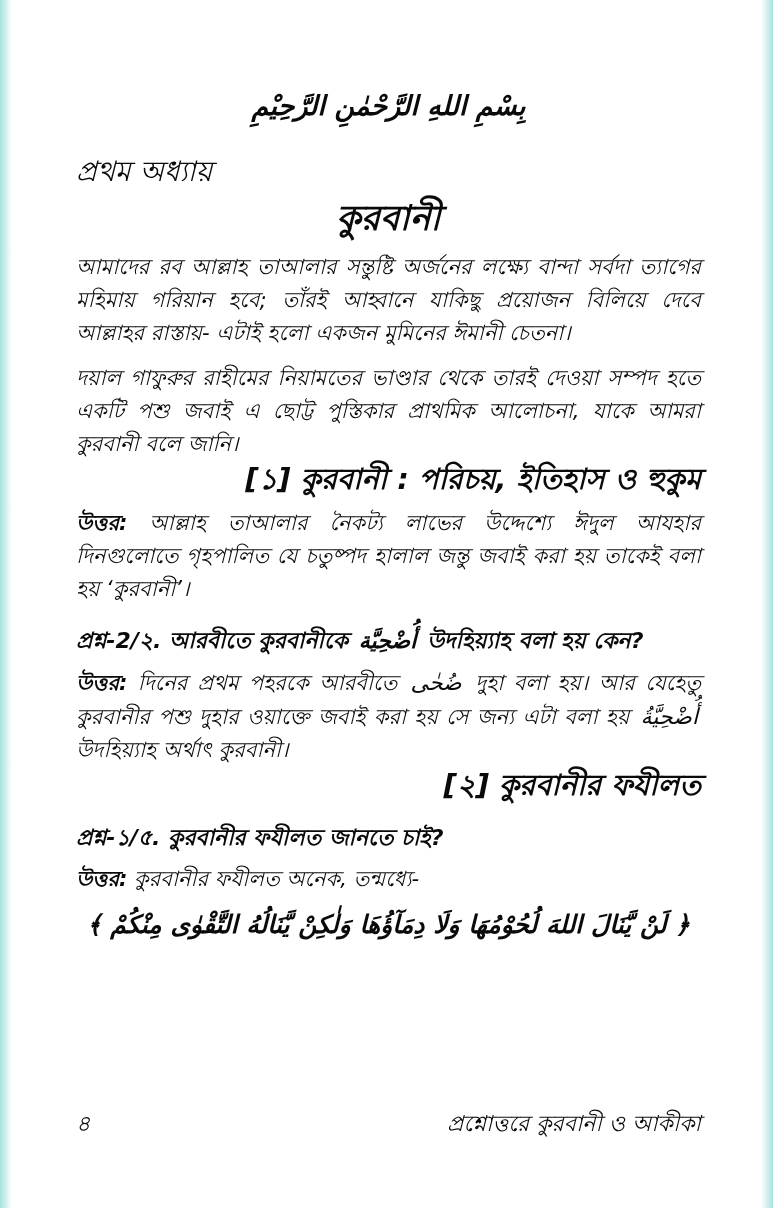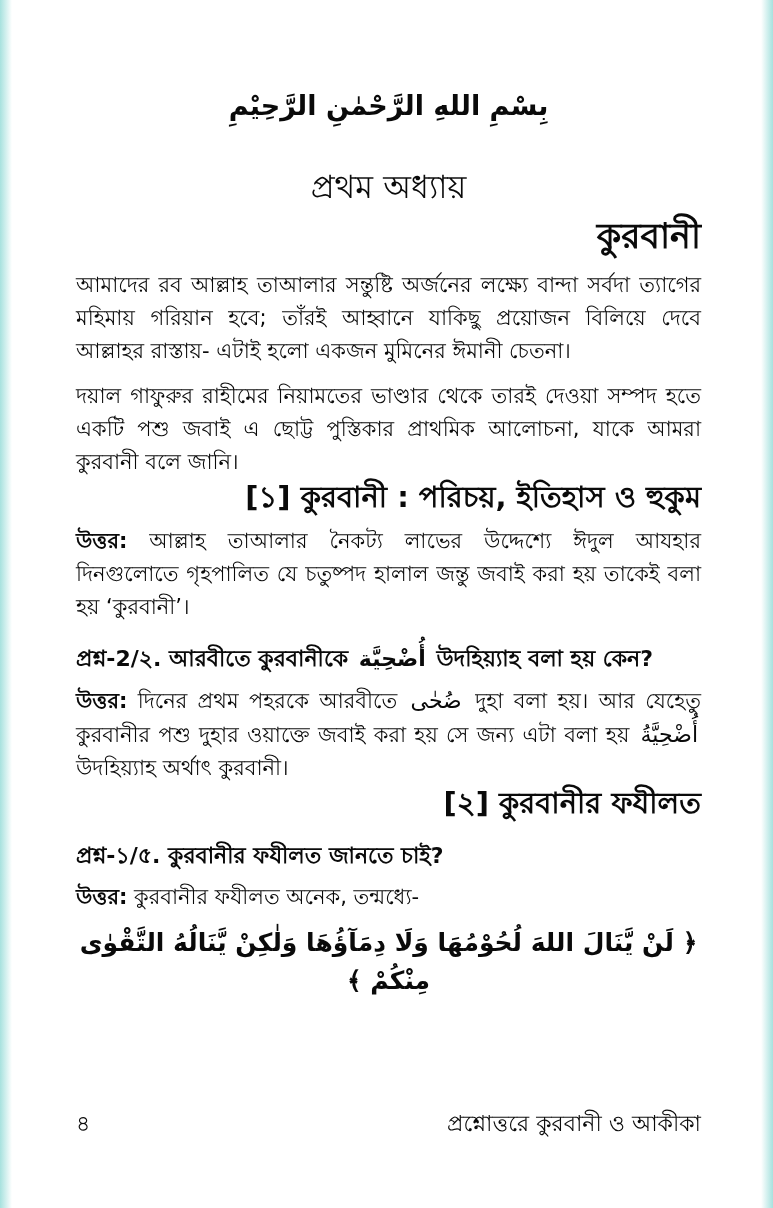--- a/index.html
+++ b/index.html
@@ -12,20 +12,21 @@
     height: 1208px;
     position: relative;
     overflow: hidden;
     font-family: "DejaVu Sans", "Liberation Serif", sans-serif;
     color: #0a0a0a;
   }
   .page {
     position: absolute;
     inset: 0;
     background: #ffffff;
+    font-style: italic;
   }
   .edge {
     position: absolute;
     top: 0;
     bottom: 0;
     width: 12px;
     pointer-events: none;
   }
   .edge.left {
     left: 0;
@@ -47,28 +48,28 @@
     unicode-bidi: embed;
   }
   .bismillah {
     margin-top: 84px;
     text-align: center;
     font-size: 27px;
     font-weight: bold;
     line-height: 1.6;
   }
   .chapter-label {
-    margin-top: 40px;
-    text-align: center;
-    font-size: 32px;
+    margin-top: 27px;
+    text-align: left;
+    font-size: 28px;
     line-height: 1.3;
   }
   .chapter-title {
     margin-top: 6px;
-    text-align: right;
+    text-align: center;
     font-size: 35px;
     font-weight: bold;
     line-height: 1.2;
   }
   .body-par {
     margin: 0;
     margin-top: 12px;
     font-size: 21px;
     line-height: 33px;
     text-align: justify;

